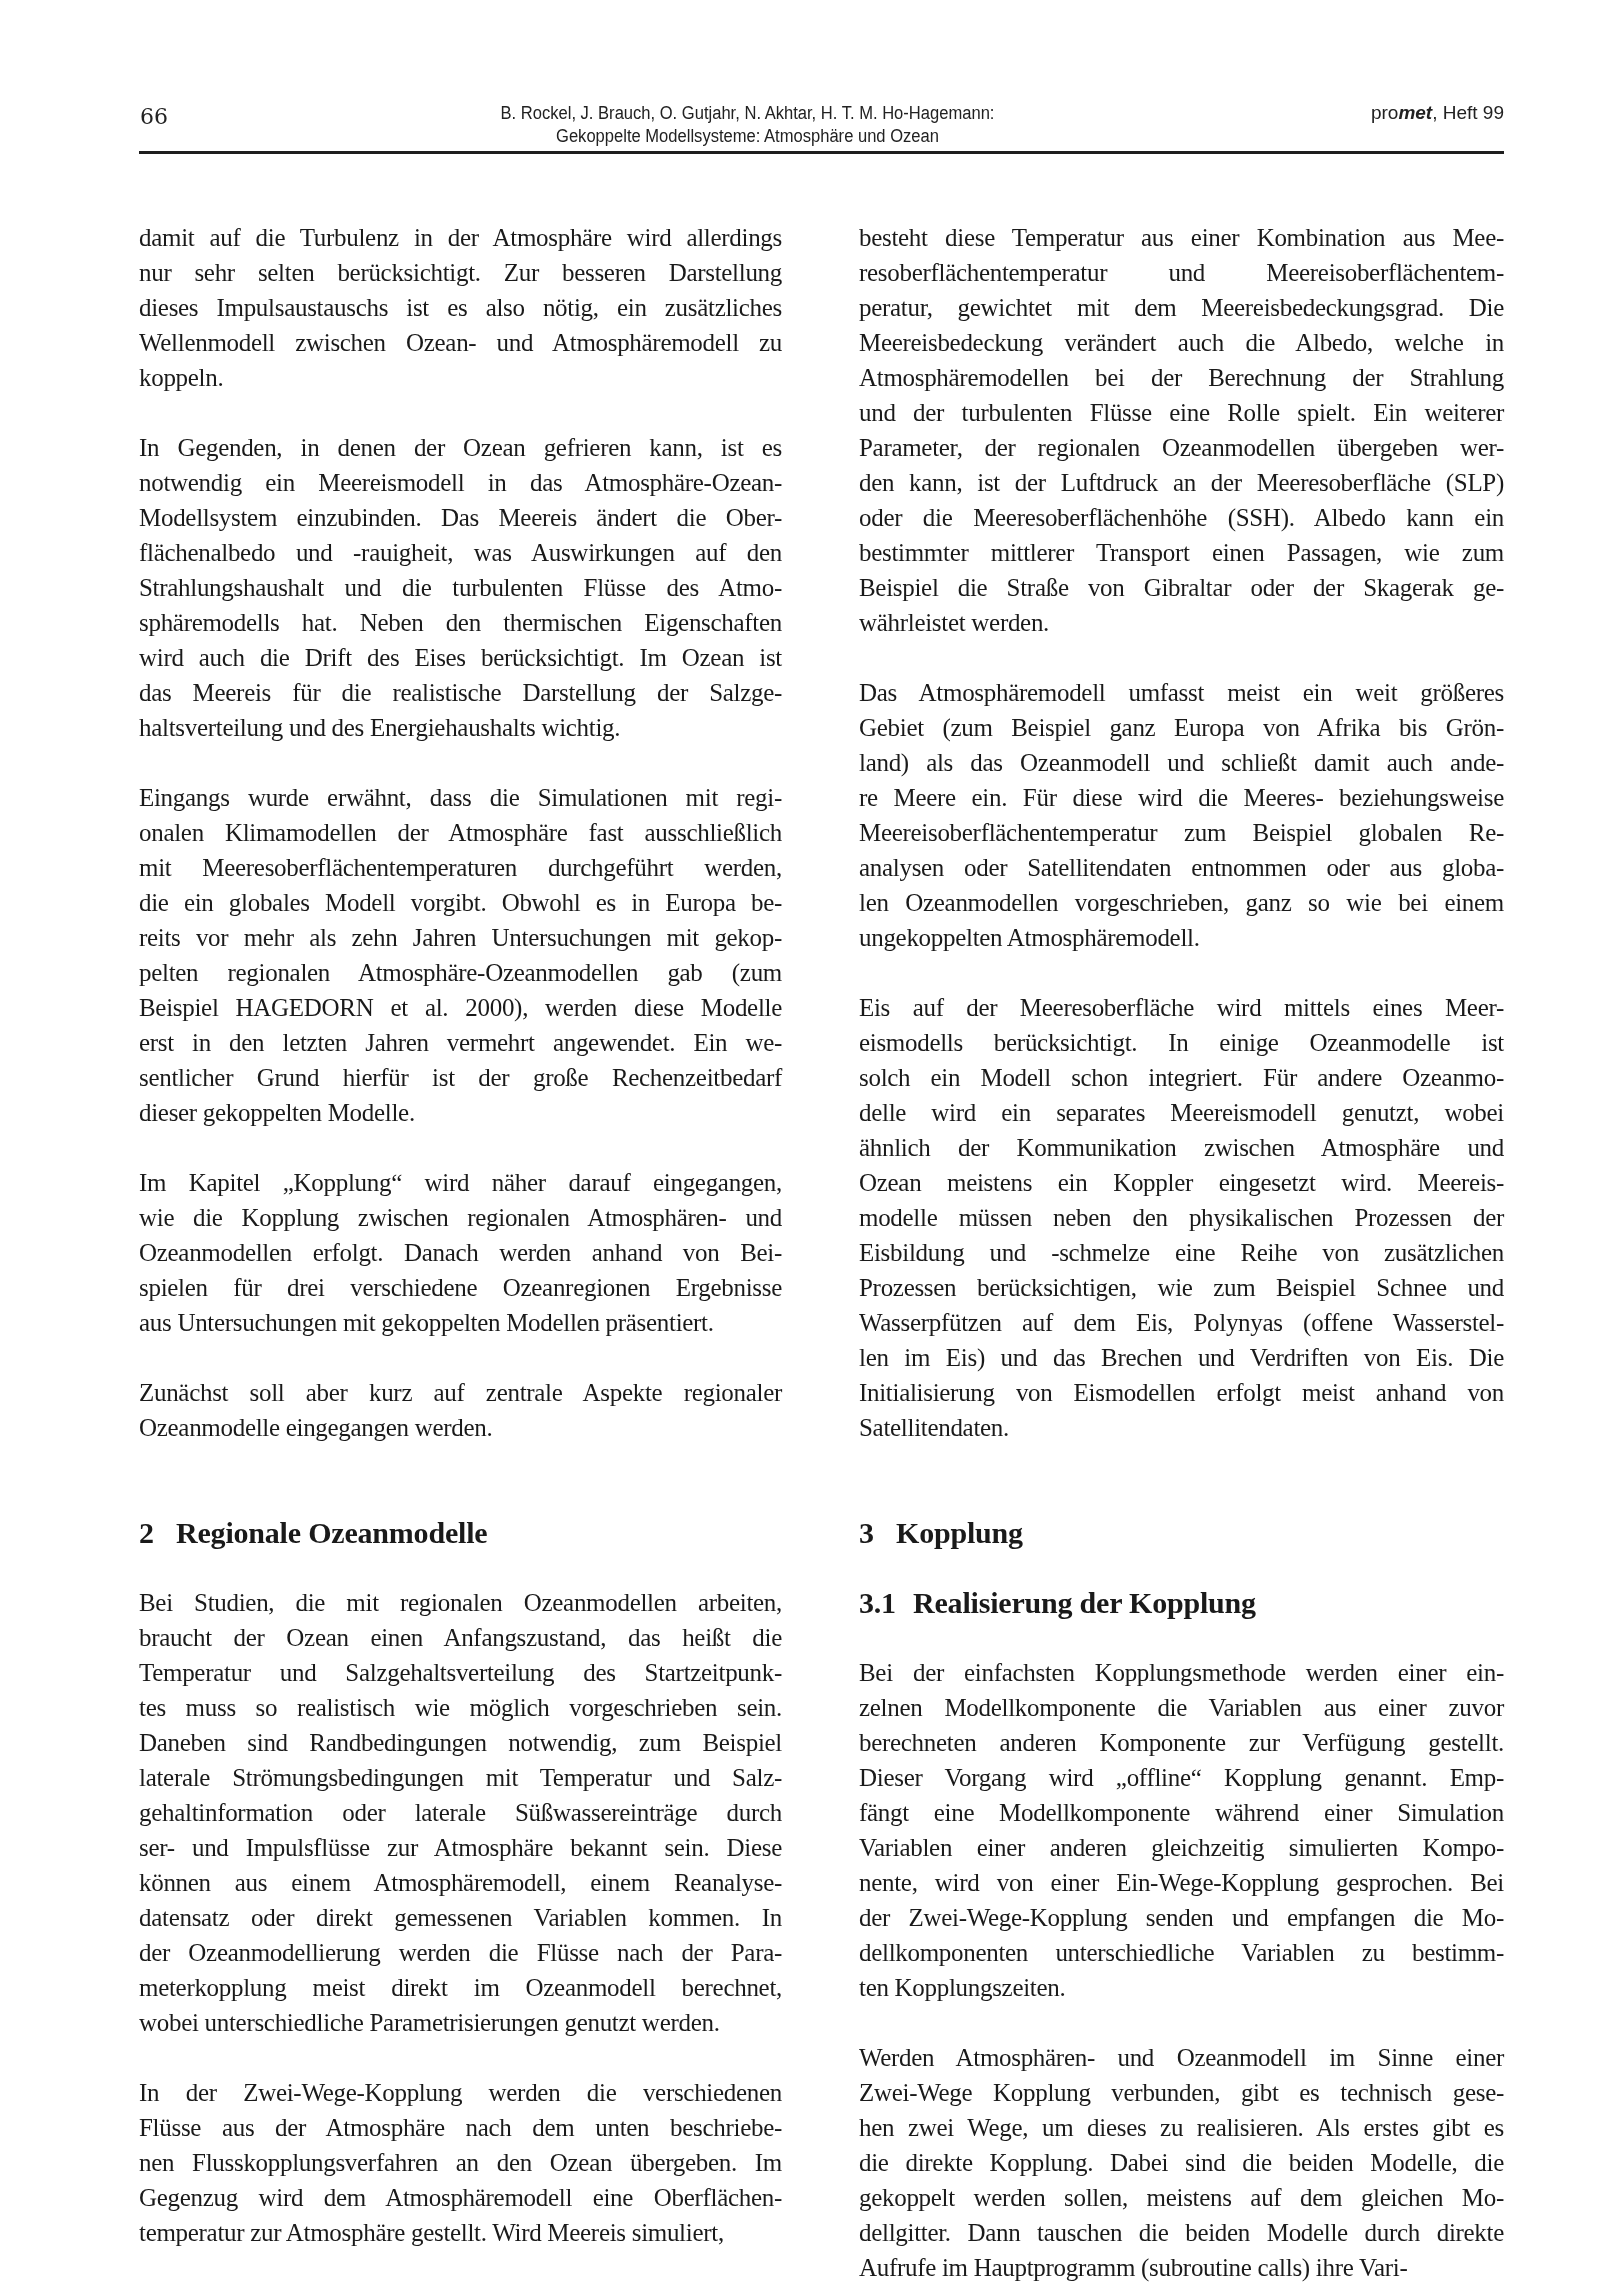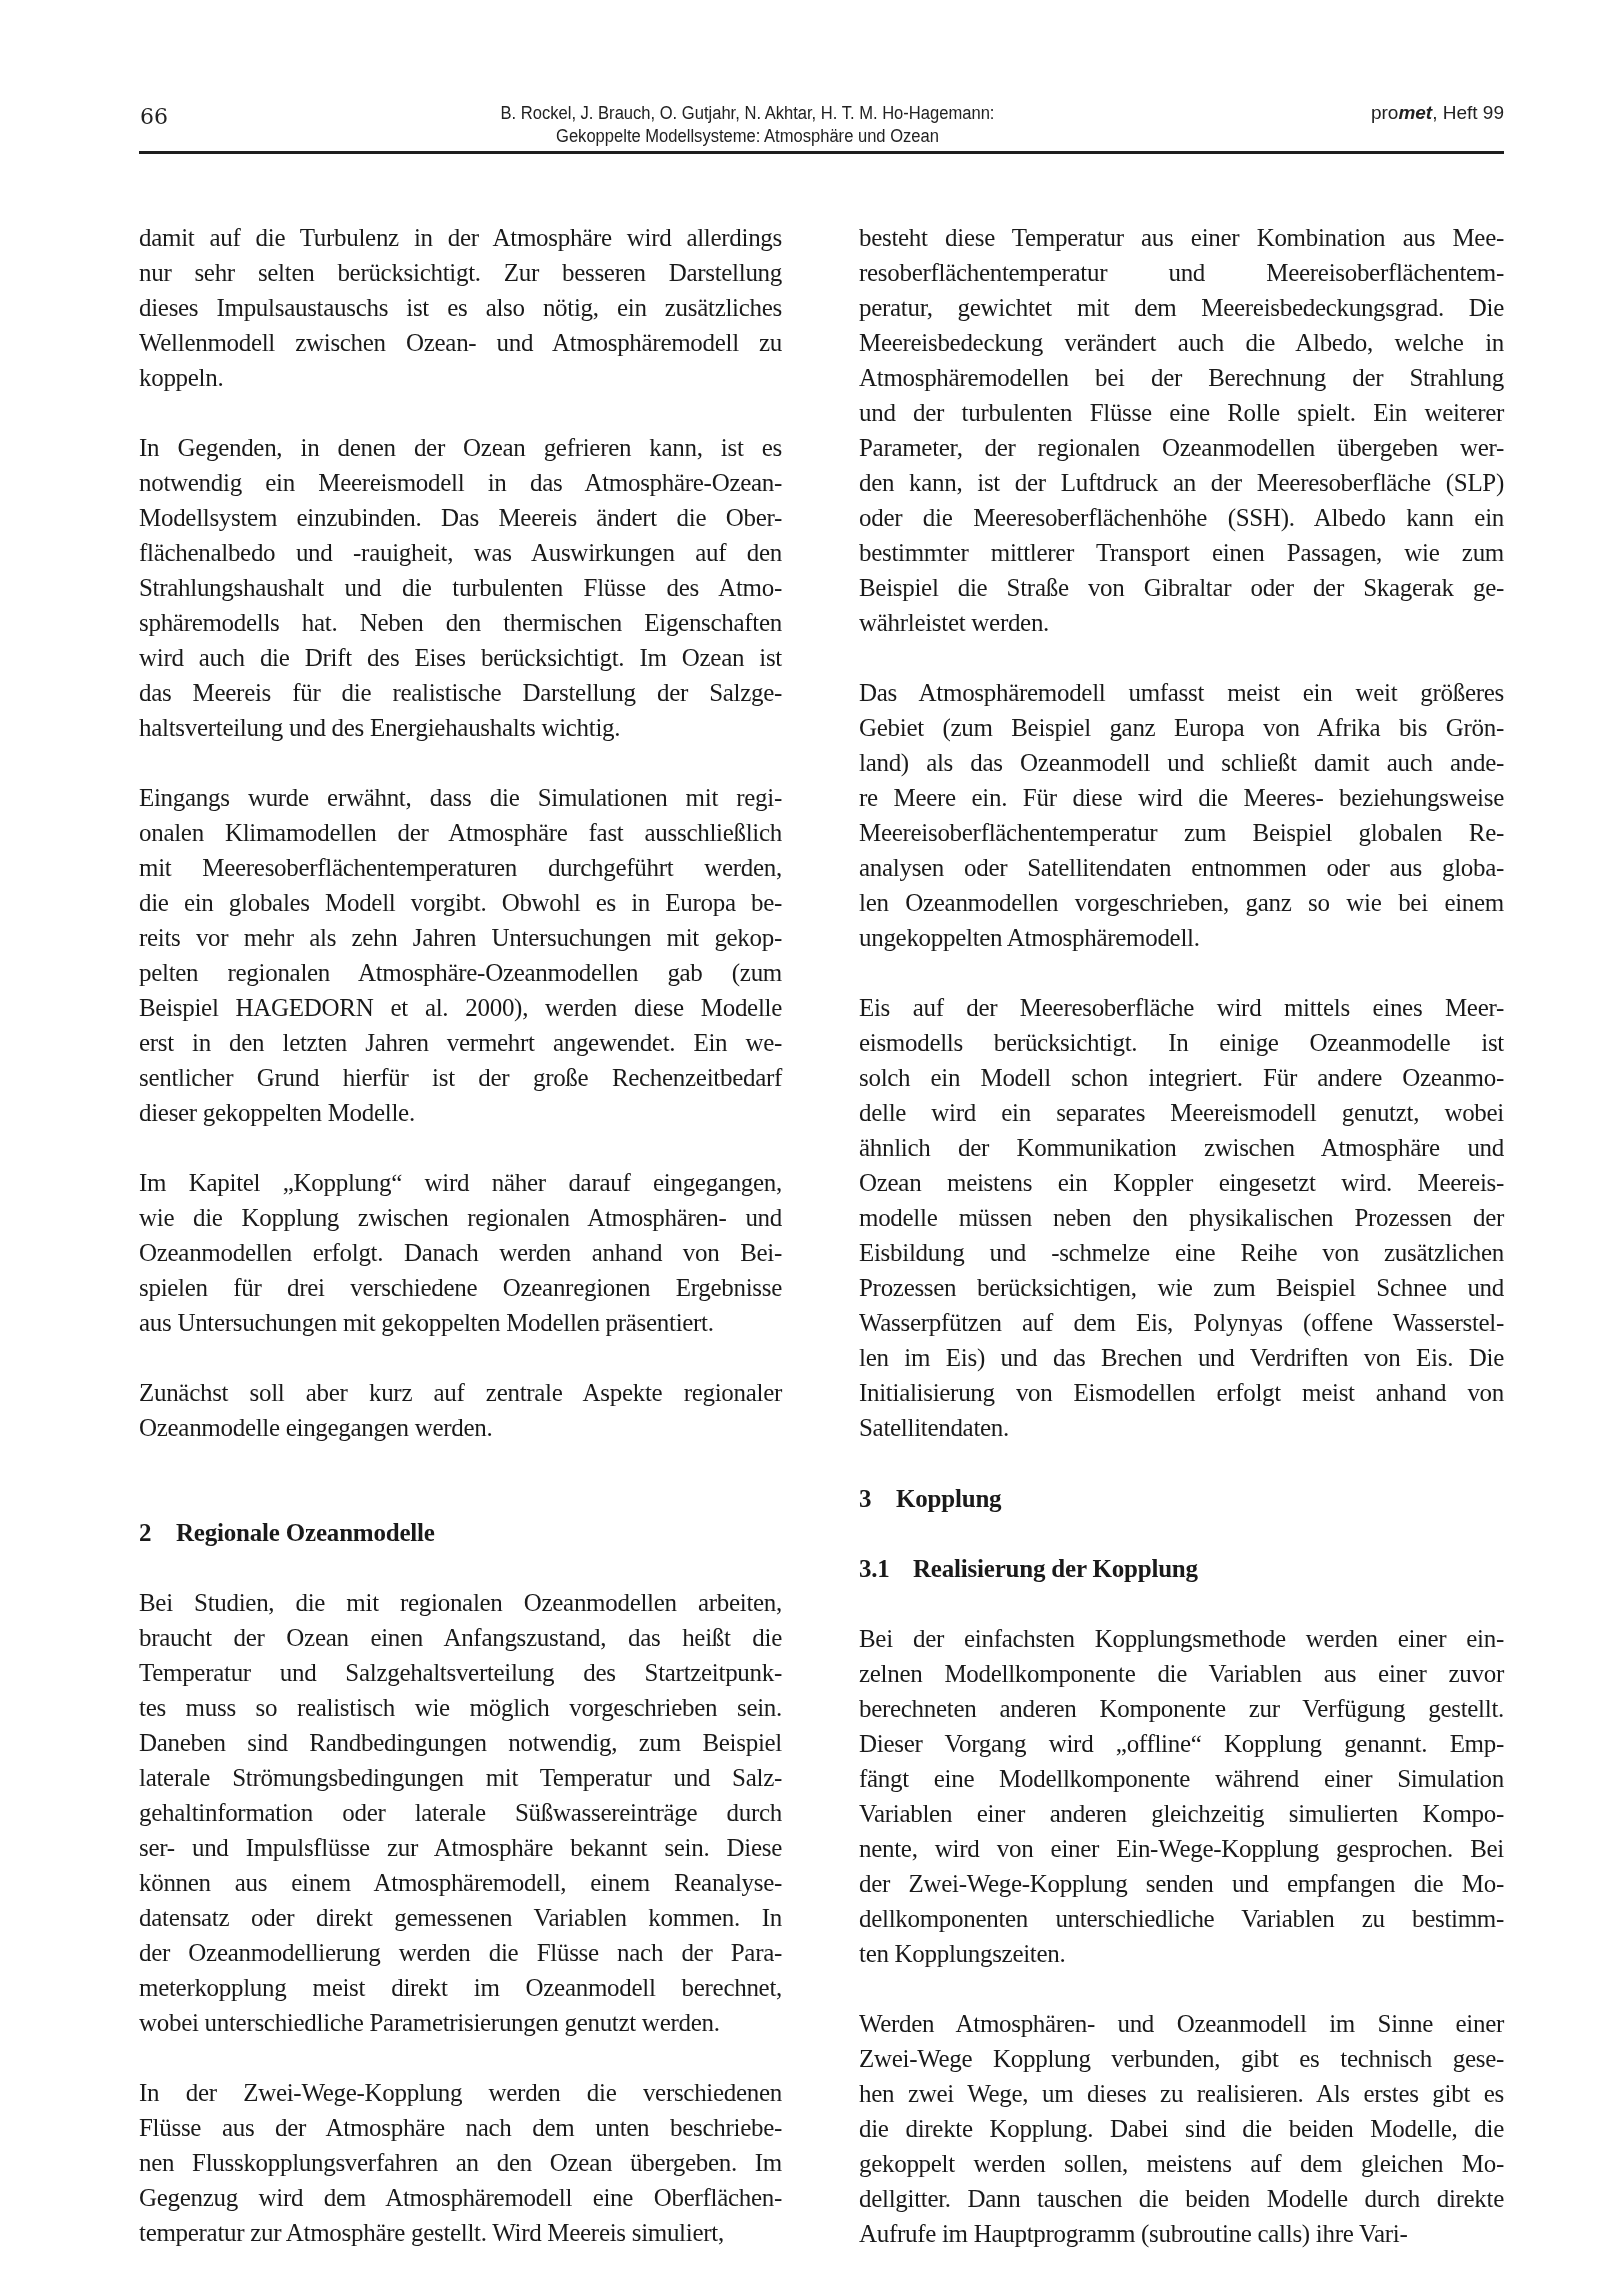--- a/index.html
+++ b/index.html
@@ -8,21 +8,21 @@
   .running-head { position: absolute; left: 455px; width: 585px; top: 102px; text-align: center; font-family: "Liberation Sans", sans-serif; font-size: 18px; line-height: 23px; color: #222; transform: scaleX(0.92); transform-origin: center; }
   .journal { position: absolute; right: 120px; top: 102px; font-family: "Liberation Sans", sans-serif; font-size: 19px; color: #222; }
   .journal b { font-style: italic; font-weight: bold; }
   .header-rule { position: absolute; left: 139px; width: 1365px; top: 151px; height: 3.2px; background: #1e1e1e; }
   .column { position: absolute; top: 220px; font-family: "Liberation Serif", serif; font-size: 25px; line-height: 35px; color: #1a1a1a; }
   .col-left { left: 139px; width: 643px; }
   .col-right { left: 859px; width: 645px; }
   .para { margin: 0 0 35px 0; }
   .line { display: block; text-align: justify; text-align-last: justify; white-space: nowrap; height: 35px; overflow: visible; letter-spacing: -0.3px; }
   .line.last { text-align-last: left; }
-  .heading { font-weight: bold; margin: 0; height: 35px; font-size: 25px; letter-spacing: -0.2px; }
+  .heading { font-weight: bold; margin: 0; height: 35px; font-size: 30px; letter-spacing: -0.2px; }
   .heading .num { display: inline-block; width: 37px; }
   .heading .num.sub { width: 54px; }
 </style>
 </head>
 <body>
 
 <div class="page-number">66</div>
 <div class="running-head">
   <div>B. Rockel, J. Brauch, O. Gutjahr, N. Akhtar, H. T. M. Ho-Hagemann:</div>
   <div>Gekoppelte Modellsysteme: Atmosphäre und Ozean</div>
@@ -117,21 +117,21 @@
   <div class="para">
       <span class="line">Das Atmosphäremodell umfasst meist ein weit größeres</span>
       <span class="line">Gebiet (zum Beispiel ganz Europa von Afrika bis Grön-</span>
       <span class="line">land) als das Ozeanmodell und schließt damit auch ande-</span>
       <span class="line">re Meere ein. Für diese wird die Meeres- beziehungsweise</span>
       <span class="line">Meereisoberflächentemperatur zum Beispiel globalen Re-</span>
       <span class="line">analysen oder Satellitendaten entnommen oder aus globa-</span>
       <span class="line">len Ozeanmodellen vorgeschrieben, ganz so wie bei einem</span>
       <span class="line last">ungekoppelten Atmosphäremodell.</span>
     </div>
-  <div class="para" style="margin-bottom:36px">
+  <div class="para" style="margin-bottom:70px">
       <span class="line">Eis auf der Meeresoberfläche wird mittels eines Meer-</span>
       <span class="line">eismodells berücksichtigt. In einige Ozeanmodelle ist</span>
       <span class="line">solch ein Modell schon integriert. Für andere Ozeanmo-</span>
       <span class="line">delle wird ein separates Meereismodell genutzt, wobei</span>
       <span class="line">ähnlich der Kommunikation zwischen Atmosphäre und</span>
       <span class="line">Ozean meistens ein Koppler eingesetzt wird. Meereis-</span>
       <span class="line">modelle müssen neben den physikalischen Prozessen der</span>
       <span class="line">Eisbildung und -schmelze eine Reihe von zusätzlichen</span>
       <span class="line">Prozessen berücksichtigen, wie zum Beispiel Schnee und</span>
       <span class="line">Wasserpfützen auf dem Eis, Polynyas (offene Wasserstel-</span>

